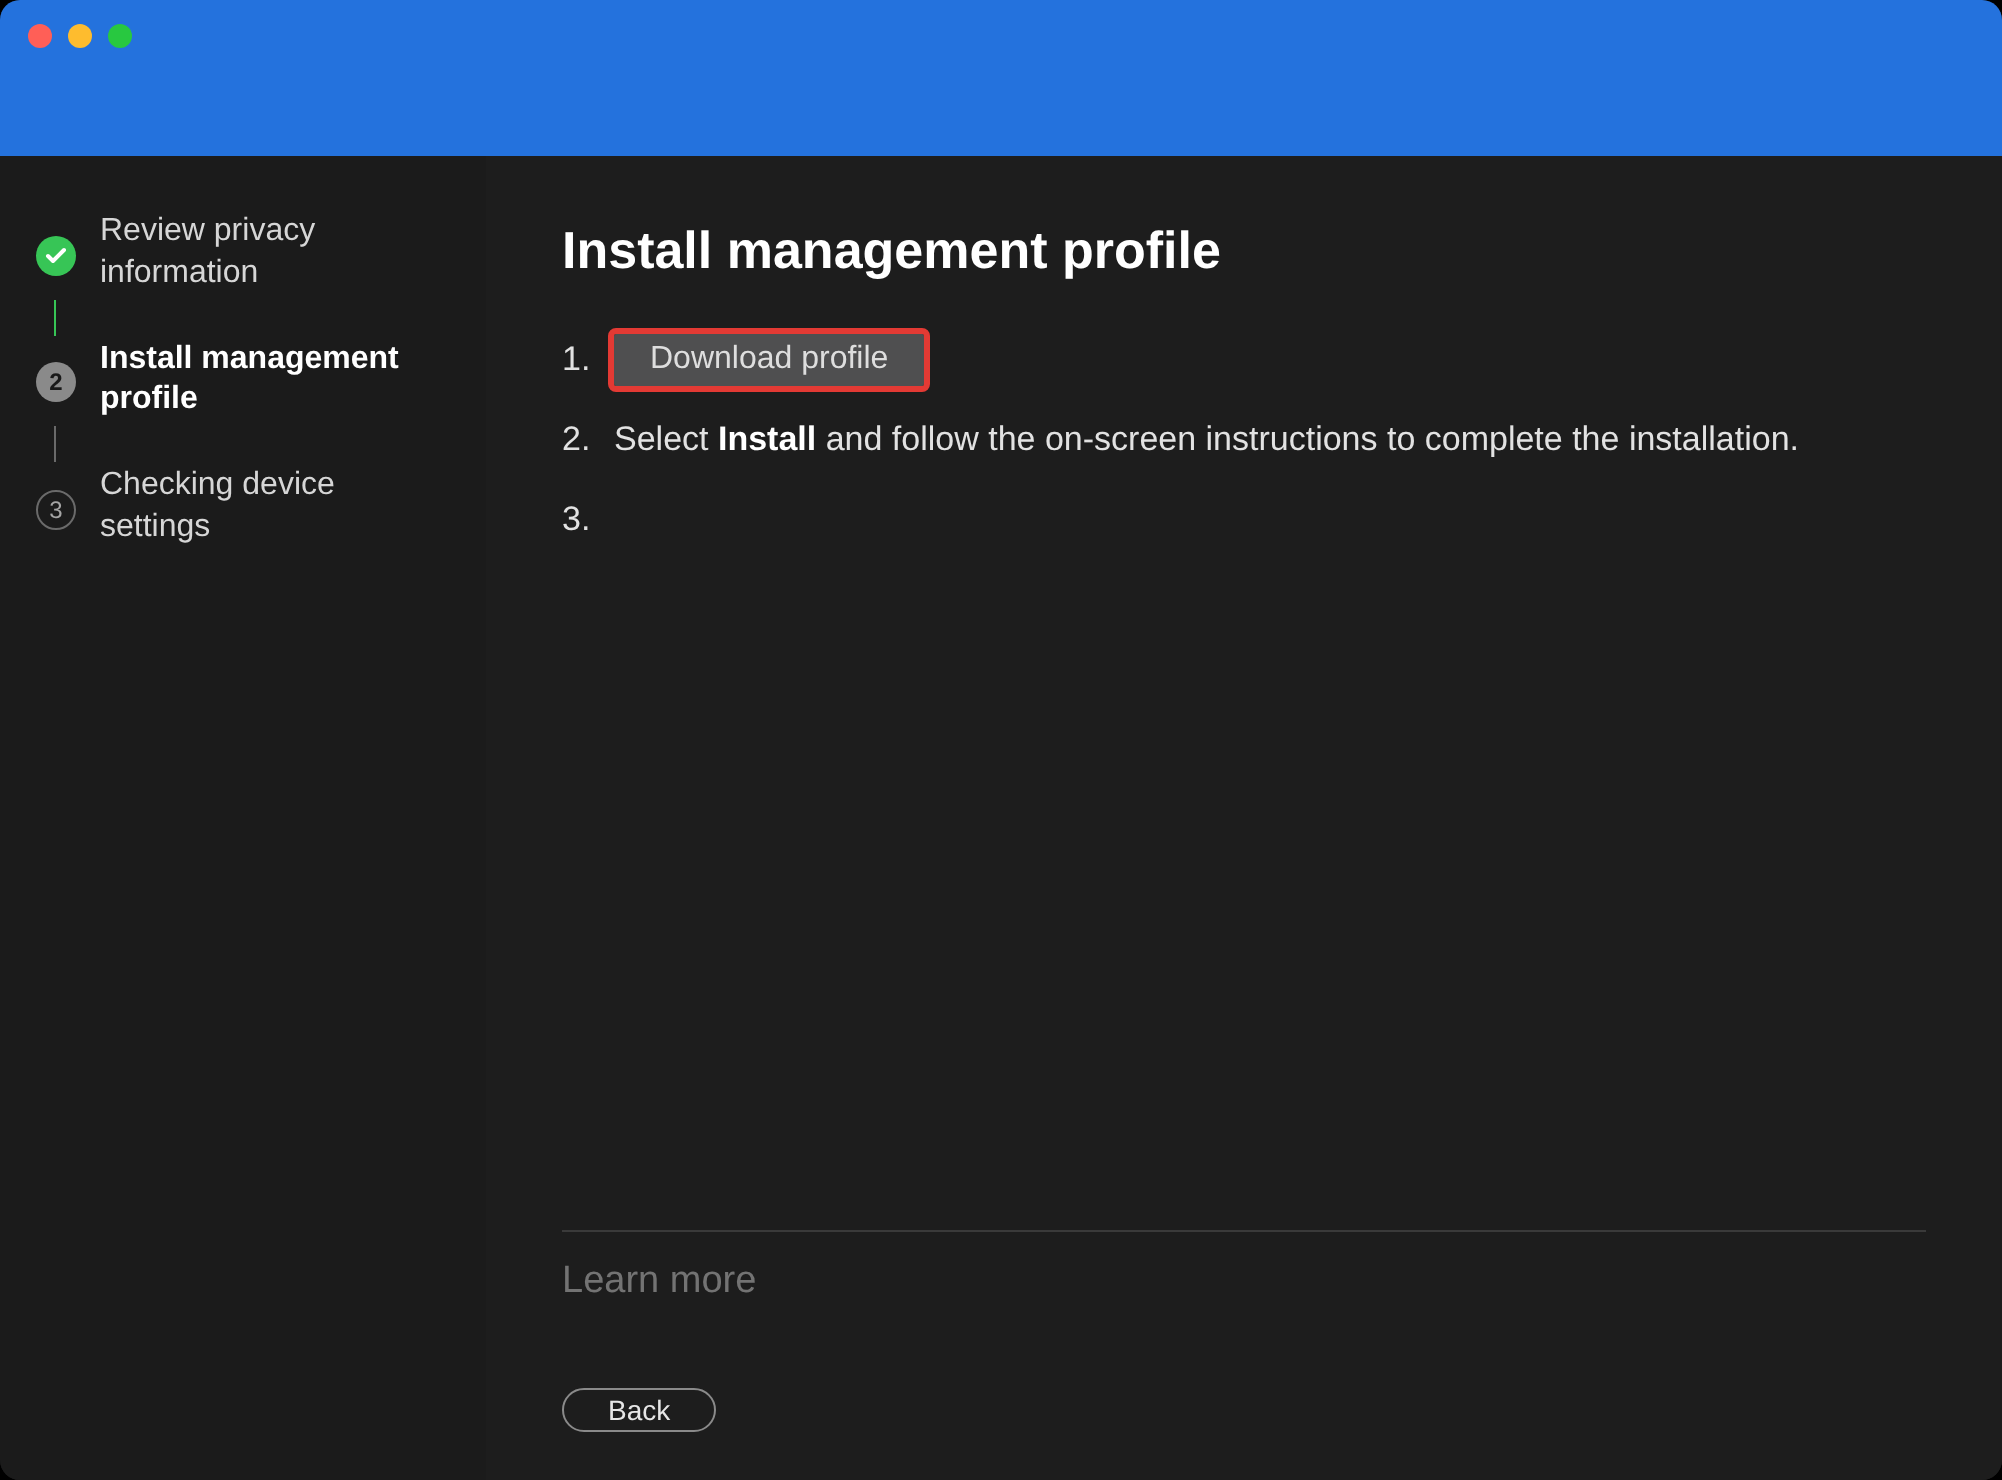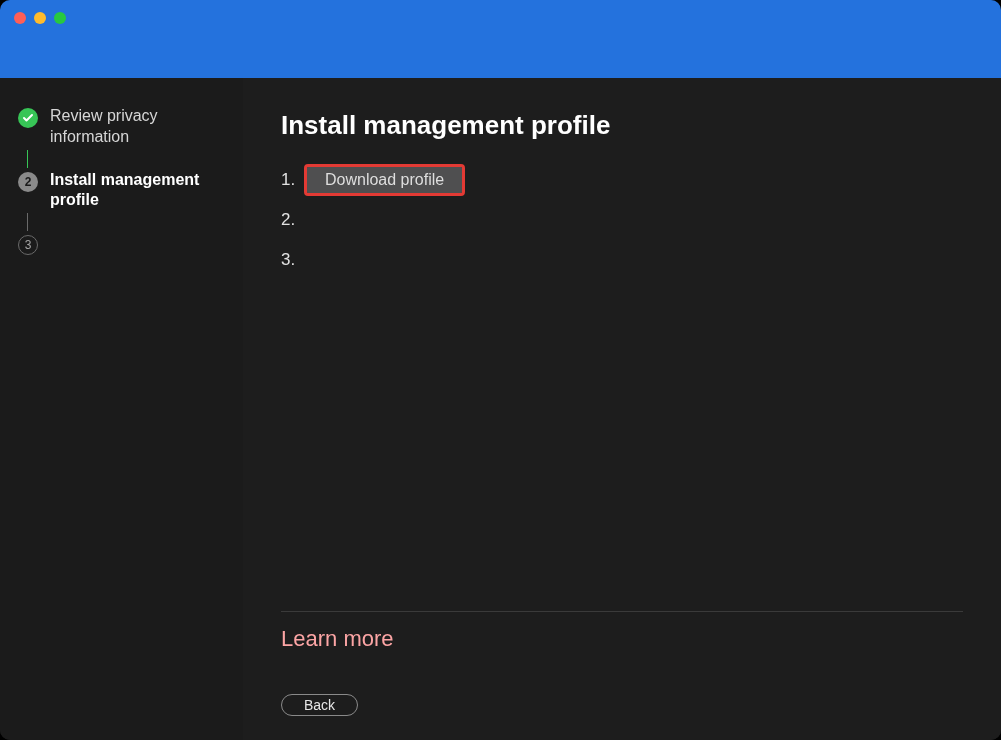--- a/index.html
+++ b/index.html
@@ -45,21 +45,21 @@
 
     .sidebar {
       width: 243px;
       background: #1b1b1b;
       padding: 28px 18px 20px 18px;
       color: #e6e6e6;
     }
 
     .step {
       display: flex;
-      align-items: flex-start;
+      align-items: center;
       gap: 12px;
       position: relative;
     }
     .step-icon {
       width: 20px;
       height: 20px;
       border-radius: 50%;
       display: flex;
       align-items: center;
       justify-content: center;
@@ -147,22 +147,22 @@
       font-family: inherit;
       text-align: right;
     }
 
     .divider {
       border: none;
       border-top: 1px solid #3a3a3a;
       margin-top: auto;
     }
     .learn-more {
-      color: #fca5a5;
-      font-size: 22px;
+      color: #737373;
+      font-size: 19px;
       margin-top: 14px;
       margin-bottom: 60px;
       display: inline-block;
       cursor: pointer;
     }
     .back-btn {
       background: transparent;
       border: 1px solid #8a8a8a;
       color: #e6e6e6;
       padding: 2px 22px;
@@ -203,34 +203,38 @@
       <div class="step-connector connector-green"></div>
 
       <div class="step">
         <div class="step-icon icon-current">2</div>
         <div class="step-label active">Install management profile</div>
       </div>
       <div class="step-connector connector-gray"></div>
 
       <div class="step">
         <div class="step-icon icon-pending">3</div>
+        <div class="step-label">Checking device settings</div>
       </div>
 
     </aside>
 
     <main class="main">
       <h1>Install management profile</h1>
 
       <div class="steps-list">
         <div class="list-row">
           <span class="list-num">1.</span>
           <button class="download-btn">Download profile</button>
         </div>
         <div class="list-row">
           <span class="list-num">2.</span>
+          <span>
+            <span>Select </span><span class="bold">Install</span><span> and follow the on-screen instructions to complete the installation.</span>
+          </span>
         </div>
         <div class="list-row">
           <span class="list-num">3.</span>
         </div>
       </div>
 
       <hr class="divider">
       <a class="learn-more">Learn more</a>
 
       <button class="back-btn">Back</button>

